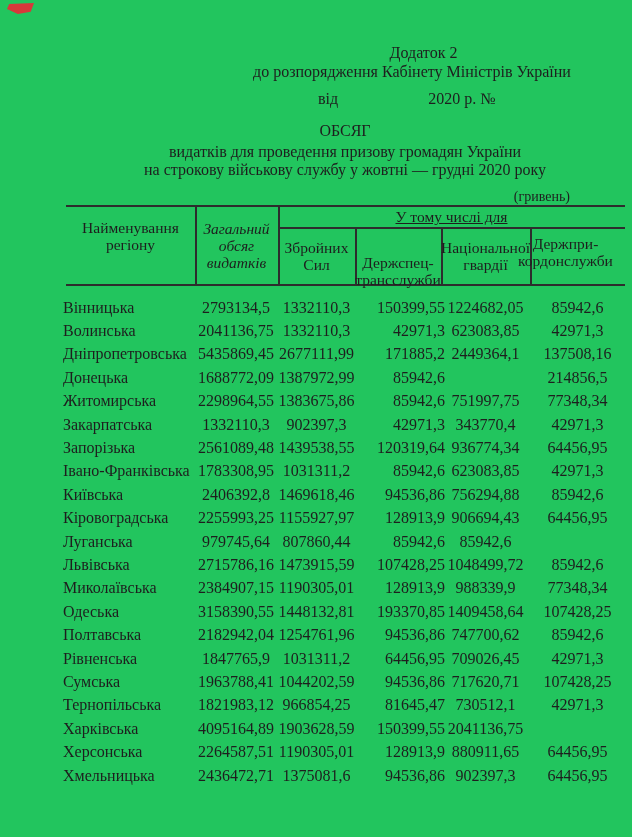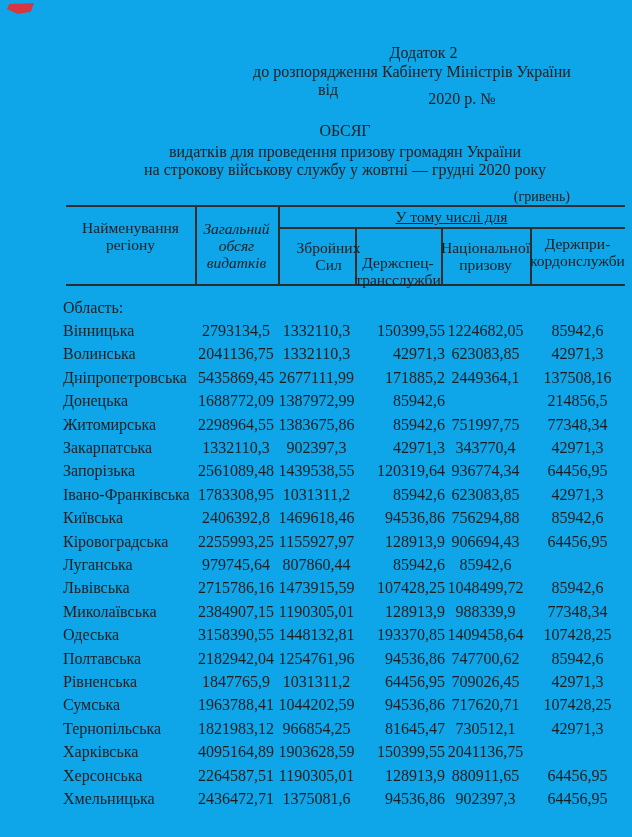--- a/index.html
+++ b/index.html
@@ -1,37 +1,37 @@
 <!DOCTYPE html>
 <html><head>
 <meta charset="utf-8">
 <style>
   html,body{margin:0;padding:0;background:#ffffff;}
   .page{
     position:relative;
     width:632px;height:837px;
-    background:#0ea5e9;
+    background:#22c55e;
     font-family:"Liberation Serif","DejaVu Serif",serif;
     color:#1e1e1e;
     overflow:hidden;
   }
   
   .red-mark{
     position:absolute;left:7px;top:3px;width:27px;height:11px;
     background:#e03238;
     clip-path:polygon(0 55%,8% 10%,100% 0,88% 80%,40% 100%);
     opacity:.95;
   }
   
   .appendix{
     position:absolute;left:253px;top:44px;width:341px;
     font-size:16px;line-height:18.5px;white-space:nowrap;
   }
   .appendix .l1{text-align:center;}
-  .appendix .l3{display:flex;}
+  .appendix .l3{display:flex;align-items:flex-end;}
   .appendix .l3 .from{margin-left:65px;}
   .appendix .l3 .year{margin-left:90px;margin-top:9px;}
   
   .titleblock{
     position:absolute;left:30px;top:122px;width:630px;
     text-align:center;font-size:16px;line-height:18px;white-space:nowrap;
   }
   .titleblock .t1{margin-bottom:3px;}
   
   .currency{
@@ -53,24 +53,24 @@
   .v5{left:464px;top:20px;}
   .group-underline{position:absolute;left:212px;right:0;top:20px;height:1.5px;background:#2d2d2d;}
   .hcell{
     position:absolute;display:flex;flex-direction:column;
     align-items:center;justify-content:center;
     text-align:center;line-height:17px;
   }
   .h-region{left:0;top:0;width:129px;height:58px;}
   .h-total{left:129px;top:0;width:83px;height:77px;font-style:italic;}
   .h-group{left:212px;top:0;width:347px;height:20px;line-height:20px;text-decoration:underline;}
-  .h-s1{left:212px;top:21px;width:77px;height:56px;padding-left:12px;}
+  .h-s1{left:212px;top:21px;width:77px;height:56px;}
   .h-s2{left:289px;top:36px;width:86px;height:56px;}
   .h-s3{left:375px;top:21px;width:89px;height:56px;text-align:right;}
-  .h-s4{left:464px;top:21px;width:95px;height:48px;font-family:Liberation Serif, serif;}
+  .h-s4{left:452px;top:21px;width:95px;height:48px;font-family:Liberation Serif, serif;}
   
   .tbody{position:absolute;left:66px;top:296px;width:559px;}
   .trow{position:relative;height:23.4px;font-size:16px;}
   .trow span{position:absolute;top:50%;transform:translateY(-50%);white-space:nowrap;}
   .rname{left:-3px;}
   .rv{text-align:center;}
   .c2{left:119px;width:102px;}
   .c3{left:212px;width:77px;}
   .c4{left:285px;width:94px;text-align:right;}
   .c5{left:372px;width:95px;}
@@ -121,37 +121,29 @@
     <div class="hcell h-s1">
       <span>Збройних</span>
       <span>Сил</span>
     </div>
     <div class="hcell h-s2">
       <span>Держспец-</span>
       <span>трансслужби</span>
     </div>
     <div class="hcell h-s3">
       <span>Національної</span>
-      <span>призову</span>
+      <span>гвардії</span>
     </div>
     <div class="hcell h-s4">
       <span>Держпри-</span>
       <span>кордонслужби</span>
     </div>
   </div>
 
   <div class="tbody">
-    <div class="trow">
-      <span class="rname">Область:</span>
-      <span class="rv c2"></span>
-      <span class="rv c3"></span>
-      <span class="rv c4"></span>
-      <span class="rv c5"></span>
-      <span class="rv c6"></span>
-    </div>
 
     <div class="trow">
       <span class="rname">Вінницька</span>
       <span class="rv c2">2793134,5</span>
       <span class="rv c3">1332110,3</span>
       <span class="rv c4">150399,55</span>
       <span class="rv c5">1224682,05</span>
       <span class="rv c6">85942,6</span>
     </div>
 

